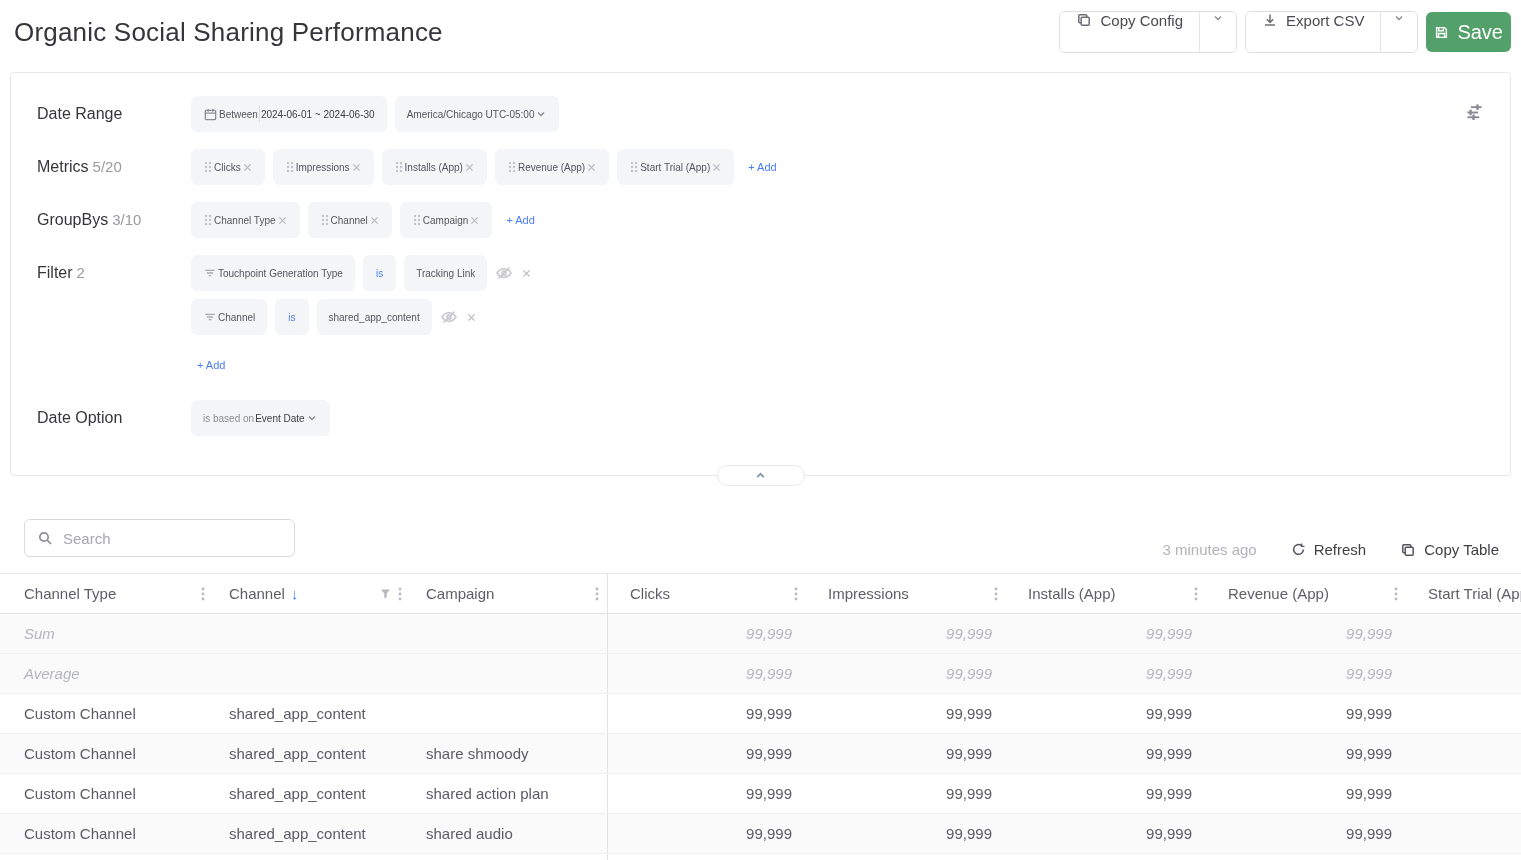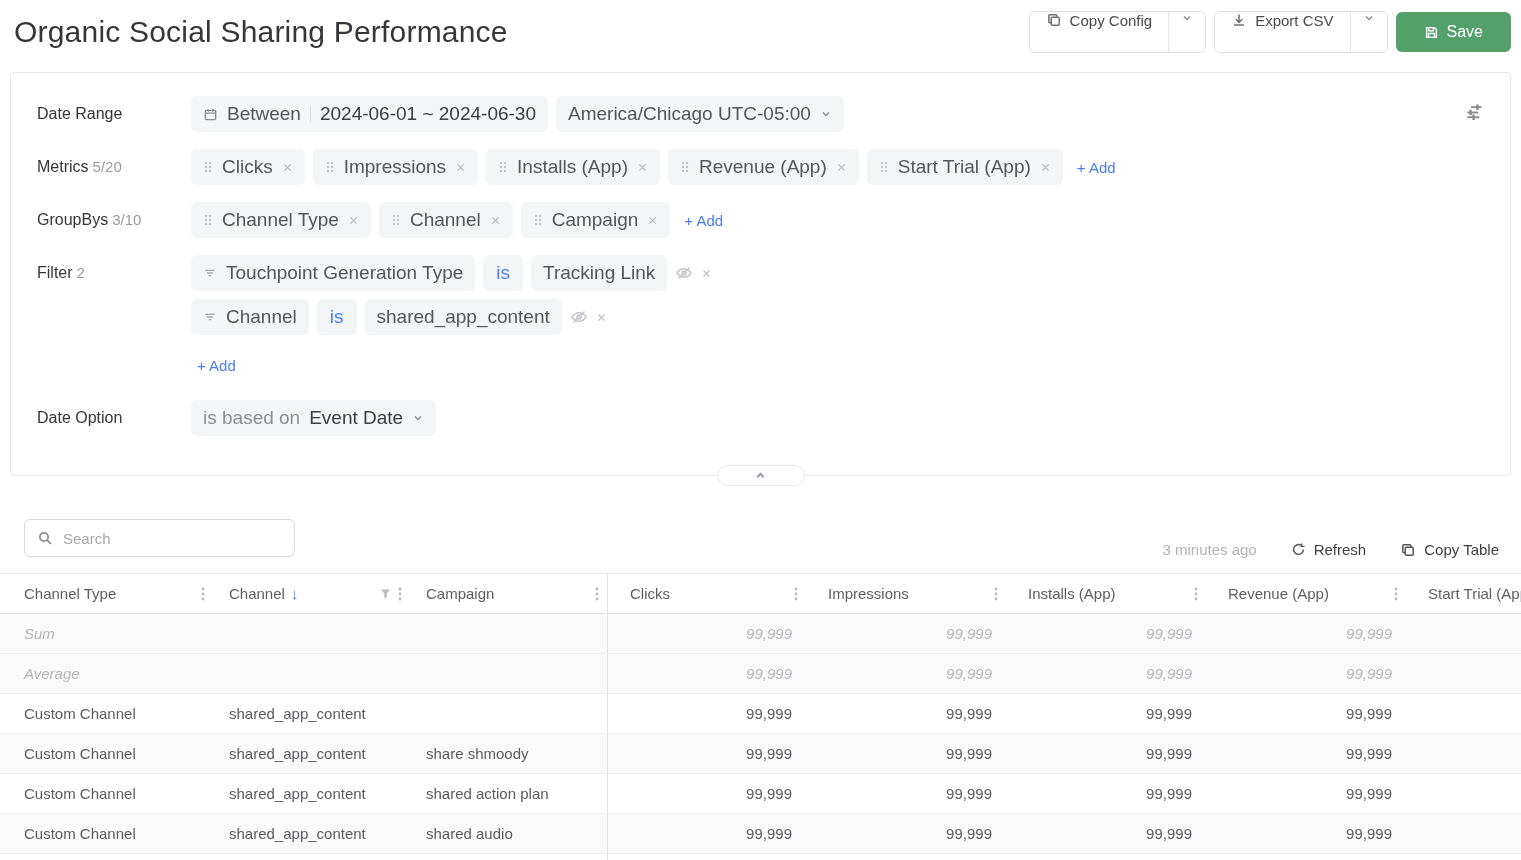--- a/index.html
+++ b/index.html
@@ -10,67 +10,67 @@
     color: #55555e;
     position: relative;
   }
   svg { display: block; }
 
   
   .top-bar {
     display: flex; align-items: center; justify-content: space-between;
     padding: 12px 10px 12px 14px; height: 64px;
   }
-  .page-title { font-size: 30px; font-weight: 400; color: #35353c; letter-spacing: .2px; }
+  .page-title { font-size: 26px; font-weight: 400; color: #35353c; letter-spacing: .2px; }
   .top-actions { display: flex; align-items: center; gap: 8px; }
   .btn-group { display: inline-flex; border: 1px solid #dcdce2; border-radius: 6px; overflow: hidden; background: #fff; }
   .btn {
     display: inline-flex; align-items: flex-start; gap: 8px;
     height: 40px; padding: 0 16px; background: #fff; border: none;
     font-family: inherit; font-size: 15px; color: #4a4a52; cursor: pointer; white-space: nowrap;
   }
   .btn.caret-seg { padding: 0 12px; border-left: 1px solid #e4e4ea; color: #8d8d96; }
   .btn-save {
-    display: inline-flex; align-items: center; gap: 8px; height: 40px; padding: 0 28px;
+    display: inline-flex; align-items: center; gap: 8px; height: 40px; padding: 0 8px;
     background: var(--green, #54a06a); color: #fff; border: none; border-radius: 6px;
-    font-family: inherit; font-size: 16px; cursor: pointer;
+    font-family: inherit; font-size: 20px; cursor: pointer;
   }
   .icon-gray { color: #6d6d76; }
 
   
   .config-panel {
     position: relative; margin: 8px 10px; border: 1px solid #e8e8ec; border-radius: 4px;
     padding: 23px 26px 22px 26px; background: #fff;
   }
   .cfg-row { display: flex; align-items: flex-start; margin-bottom: 17px; }
   .cfg-row:last-child { margin-bottom: 0; }
   .cfg-label {
     flex: 0 0 154px; line-height: 36px; font-size: 16px; color: #35353c; font-weight: 500;
     white-space: nowrap;
   }
   .cfg-count { color: #9a9aa2; font-weight: 400; font-size: 15px; margin-left: 4px; }
   .cfg-body { display: flex; flex-wrap: wrap; align-items: center; gap: 8px; flex: 1 1 auto; }
   .cfg-body-col { display: flex; flex-direction: column; align-items: flex-start; gap: 8px; flex: 1 1 auto; }
   .filter-line { display: flex; align-items: center; gap: 8px; }
 
   .chip {
-    display: inline-flex; align-items: center; gap: 9px; height: 36px; padding: 0 12px;
-    background: #f4f5f7; border-radius: 6px; font-size: 19px; color: #55555e; white-space: nowrap;
+    display: inline-flex; align-items: center; gap: 1px; height: 36px; padding: 0 12px;
+    background: #f4f5f7; border-radius: 6px; font-size: 10px; color: #55555e; white-space: nowrap;
   }
   .chip .dark { color: #3c3c44; }
   .chip .muted { color: #8d8d96; }
   .chip-divider { width: 1px; height: 16px; background: #dcdce2; }
   .op-chip { color: var(--accent, #4a7df5); padding: 0 13px; }
   .drag-icon { color: #c3c3cb; }
   .close-x { color: #b9b9c1; cursor: pointer; }
   .filter-lines-icon { color: #a9a9b2; }
   .eye-off-icon { color: #c6c6ce; cursor: pointer; }
   .add-link {
     display: inline-flex; align-items: center; height: 36px; padding: 0 6px;
-    color: var(--accent, #4a7df5); font-size: 15px; text-decoration: none; cursor: pointer; white-space: nowrap;
+    color: var(--accent, #4a7df5); font-size: 11px; text-decoration: none; cursor: pointer; white-space: nowrap;
   }
   .sliders-btn { position: absolute; top: 30px; right: 26px; color: #8a8a94; cursor: pointer; }
 
   .collapse-pill {
     position: absolute; left: 50%; bottom: -11px; transform: translateX(-50%);
     width: 88px; height: 21px; background: #fff; border: 1px solid #e8e8ec; border-radius: 11px;
     display: flex; align-items: center; justify-content: center; color: #8a93a8; cursor: pointer;
   }
 
   

